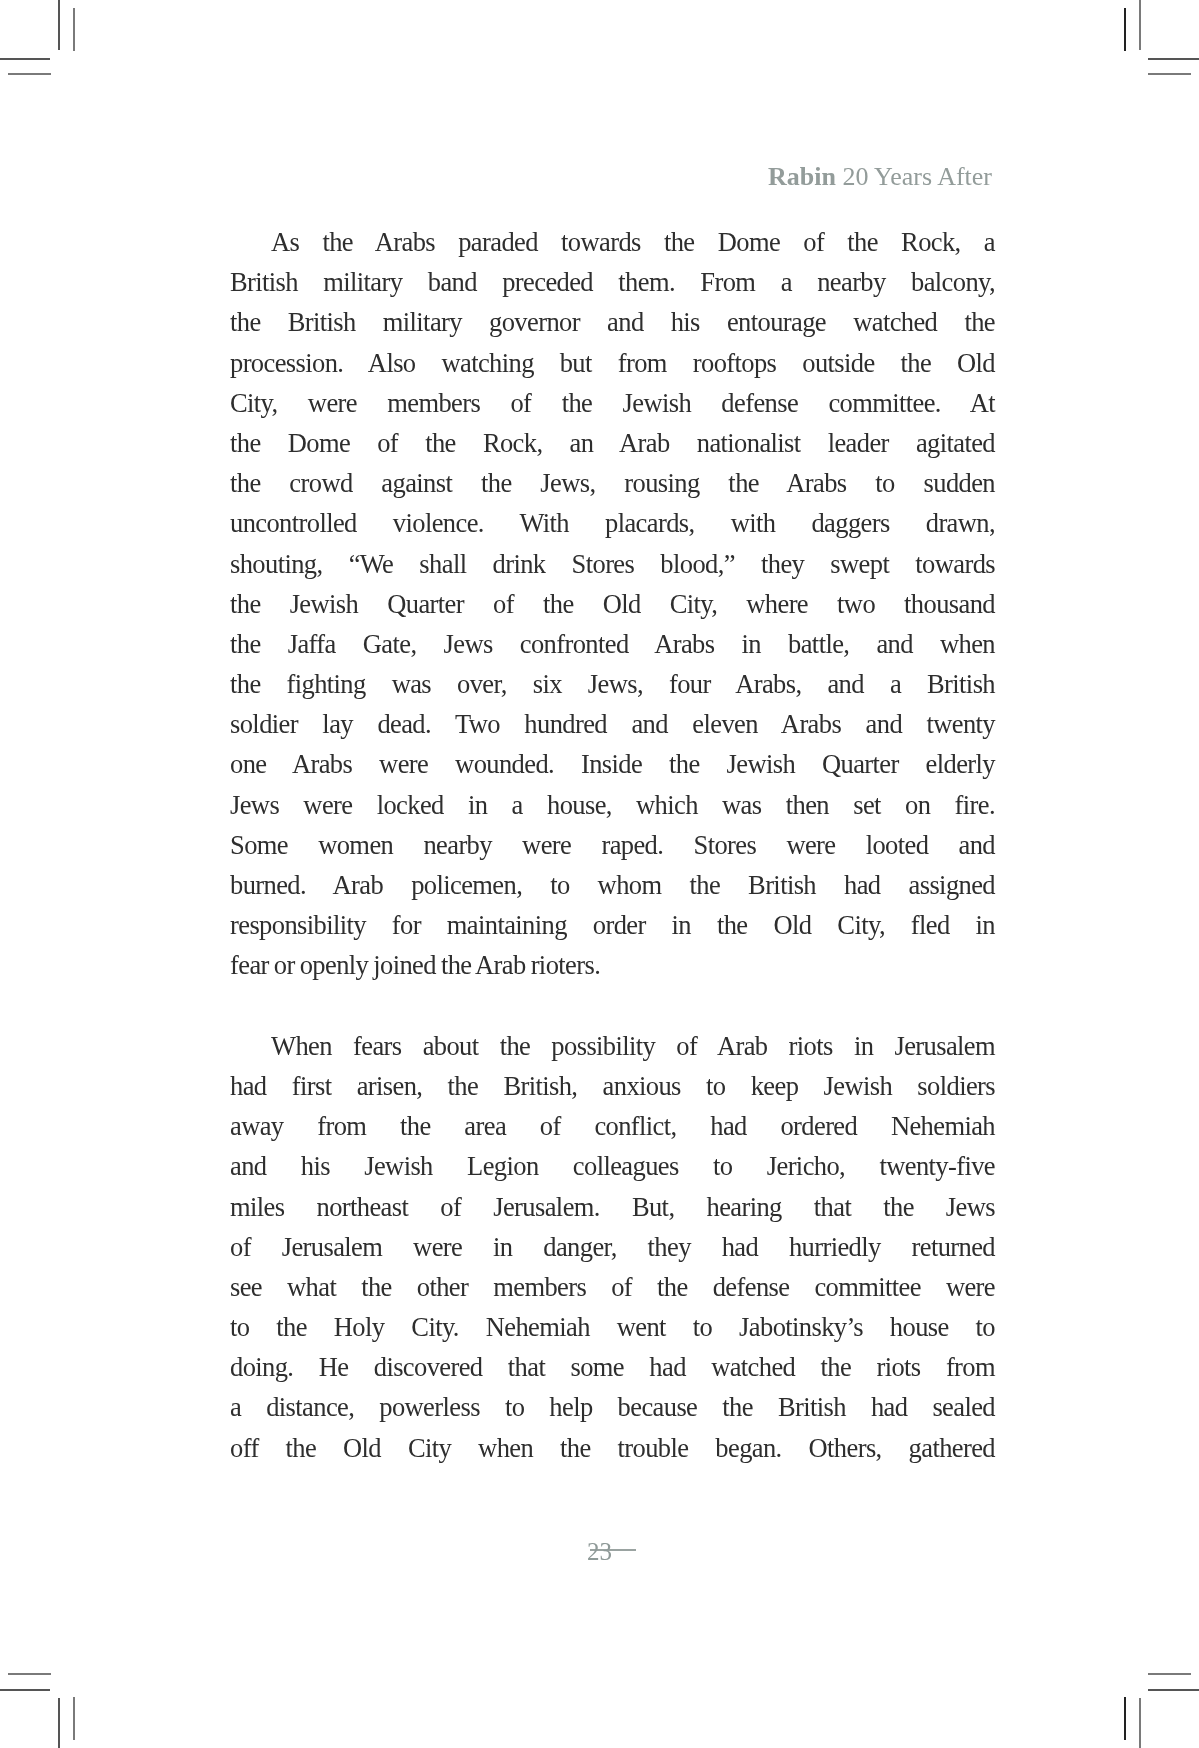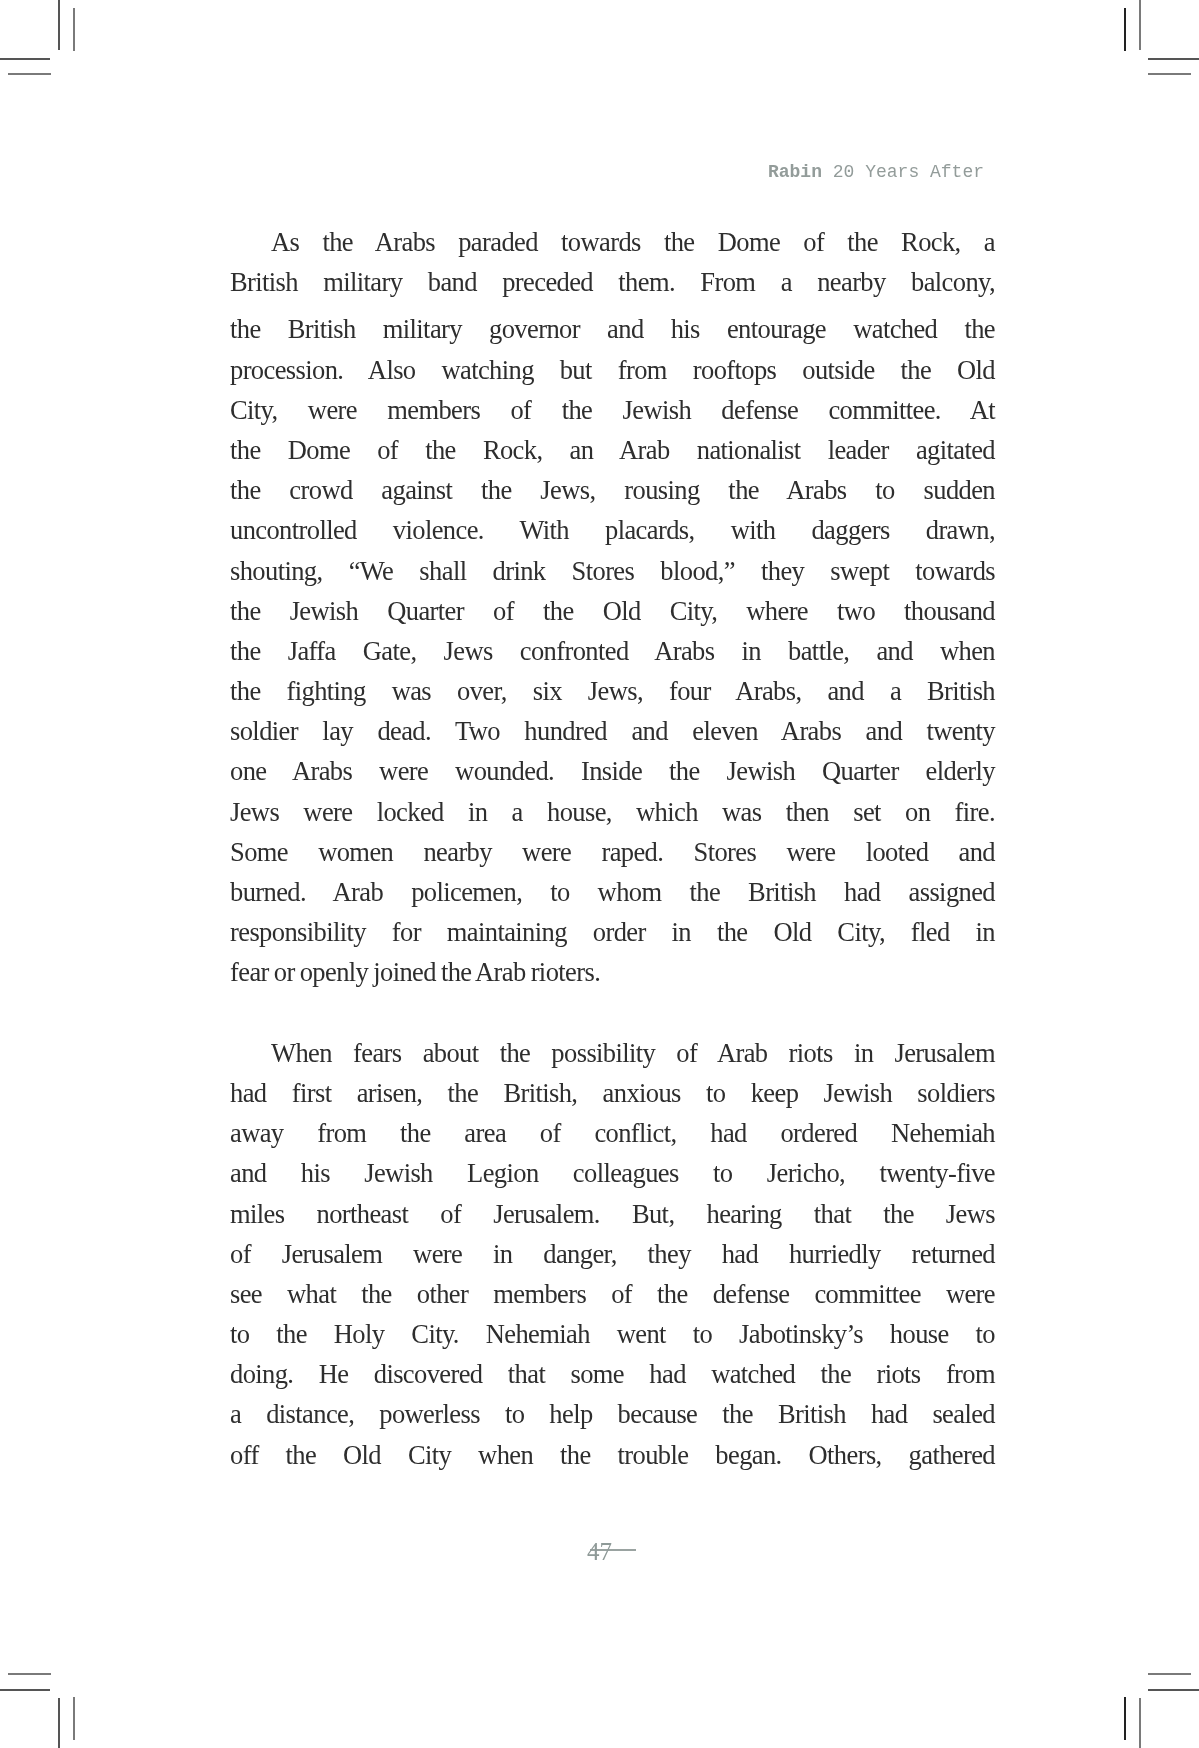--- a/index.html
+++ b/index.html
@@ -1,20 +1,20 @@
 <!DOCTYPE html>
 <html><head>
 <meta charset="utf-8">
 <style>
   html, body { margin: 0; padding: 0; background: #ffffff; }
   body { width: 1199px; height: 1748px; position: relative; overflow: hidden; }
   .crop { position: absolute; background: #7a7a7a; }
   .header {
-    position: absolute; right: 215px; top: 162px;
-    font-family: Liberation Mono, monospace; font-size: 18px; color: #939c9a;
+    position: absolute; right: 207px; top: 162px;
+    font-family: Liberation Serif, serif; font-size: 26px; color: #939c9a;
     white-space: nowrap;
   }
   .header b { font-weight: bold; }
   .body-text {
     position: absolute; left: 230px; top: 222px; width: 765px;
     font-family: "Liberation Serif", serif; font-size: 26.5px; color: #2e2e2e;
     line-height: 40.2px;
   }
   .para { margin: 0; }
   .para + .para { margin-top: 40.2px; }
@@ -56,21 +56,21 @@
 
 <div class="header">
   <b>Rabin</b>
   <span>20 Years After</span>
 </div>
 
 <div class="body-text" id="body-text">
     <p class="para">
       <span class="line indent" style="letter-spacing: -0.6px;">As the Arabs paraded towards the Dome of the Rock, a</span>
       <span class="line" style="letter-spacing: -0.6px;">British military band preceded them.  From a nearby balcony,</span>
-      <span class="line" style="letter-spacing: -0.6px; margin-top: 7px;">the British military governor and his entourage watched the</span>
+      <span class="line" style="letter-spacing: -0.6px;">the British military governor and his entourage watched the</span>
       <span class="line" style="letter-spacing: -0.6px;">procession. Also watching but from rooftops outside the Old</span>
       <span class="line" style="letter-spacing: -0.6px;">City, were members of the Jewish defense committee. At</span>
       <span class="line" style="letter-spacing: -0.6px;">the Dome of the Rock, an Arab nationalist leader agitated</span>
       <span class="line" style="letter-spacing: -0.6px;">the crowd against the Jews, rousing the Arabs to sudden</span>
       <span class="line" style="letter-spacing: -0.6px;">uncontrolled violence. With placards, with daggers drawn,</span>
       <span class="line" style="letter-spacing: -0.6px;">shouting, “We shall drink Stores blood,” they swept towards</span>
       <span class="line" style="letter-spacing: -0.6px;">the Jewish Quarter of the Old City, where two thousand</span>
       <span class="line" style="letter-spacing: -0.6px;">the Jaffa Gate, Jews confronted Arabs in battle, and when</span>
       <span class="line" style="letter-spacing: -0.6px;">the fighting was over, six Jews, four Arabs, and a British</span>
       <span class="line" style="letter-spacing: -0.6px;">soldier lay dead. Two hundred and eleven Arabs and twenty</span>
@@ -90,13 +90,13 @@
       <span class="line" style="letter-spacing: -0.6px;">of Jerusalem were in danger, they had hurriedly returned</span>
       <span class="line" style="letter-spacing: -0.6px;">see what the other members of the defense committee were</span>
       <span class="line" style="letter-spacing: -0.6px;">to the Holy City. Nehemiah went to Jabotinsky’s house to</span>
       <span class="line" style="letter-spacing: -0.6px;">doing. He discovered that some had watched the riots from</span>
       <span class="line" style="letter-spacing: -0.6px;">a distance, powerless to help because the British had sealed</span>
       <span class="line" style="letter-spacing: -0.6px;">off the Old City when the trouble began. Others, gathered</span>
     </p>
   </div>
 
 <div class="folio-rule"></div>
-<div class="folio">47</div>
+<div class="folio">23</div>
 
 </body></html>

